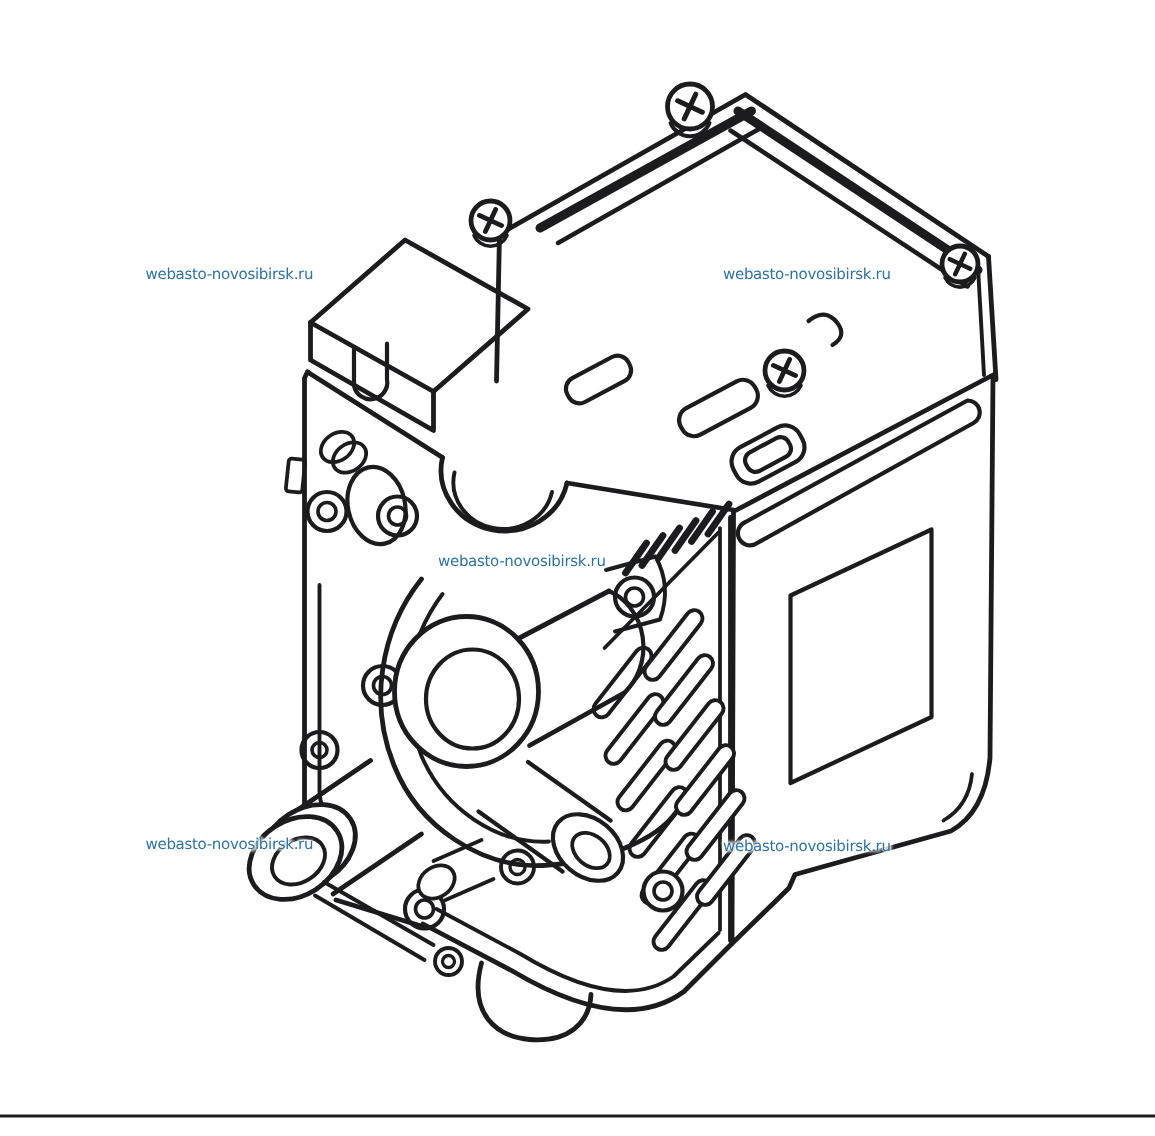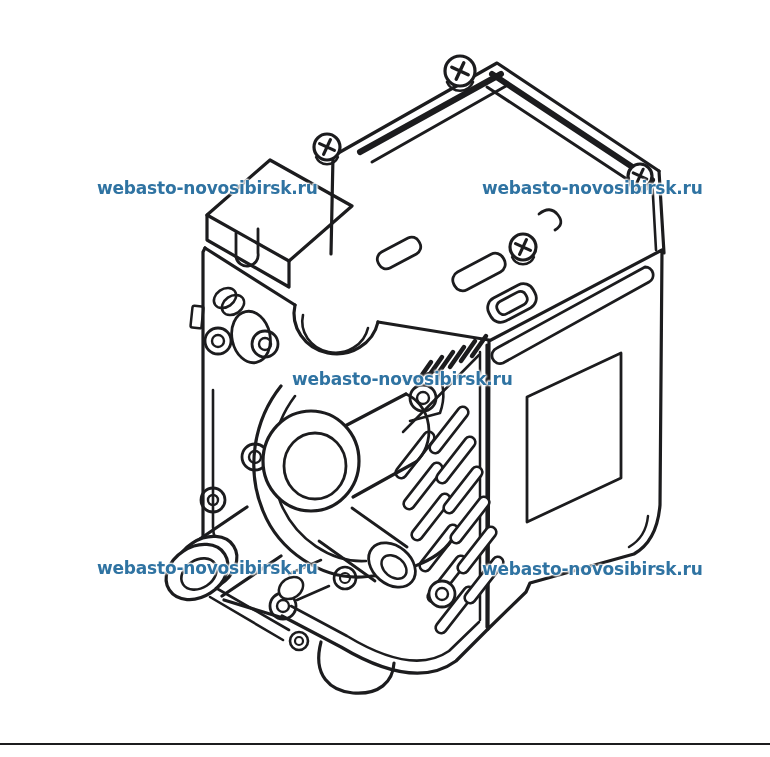--- a/index.html
+++ b/index.html
@@ -10,22 +10,22 @@
     overflow:hidden;
     font-family:"DejaVu Sans","Liberation Sans",sans-serif;
   }
   #stage{position:absolute;inset:0;}
   #drawing{position:absolute;left:0;top:0;}
   #drawing path, #drawing circle, #drawing ellipse, #drawing rect, #drawing line{
     vector-effect:none;
   }
   .wm{
     position:absolute;
-    font-weight:bold;
-    font-size:17px;
+    font-weight:normal;
+    font-size:10px;
     letter-spacing:-0.2px;
     color:var(--wm,#2f73a2);
     white-space:nowrap;
     text-shadow:0 0 2px #fff,0 0 2px #fff,1px 1px 2px #fff,-1px -1px 2px #fff,0 0 3px #fff;
     user-select:none;
   }
   .wm1{left:97px;top:178px;}
   .wm2{left:482px;top:178px;}
   .wm3{left:292px;top:369px;}
   .wm4{left:97px;top:558px;}

